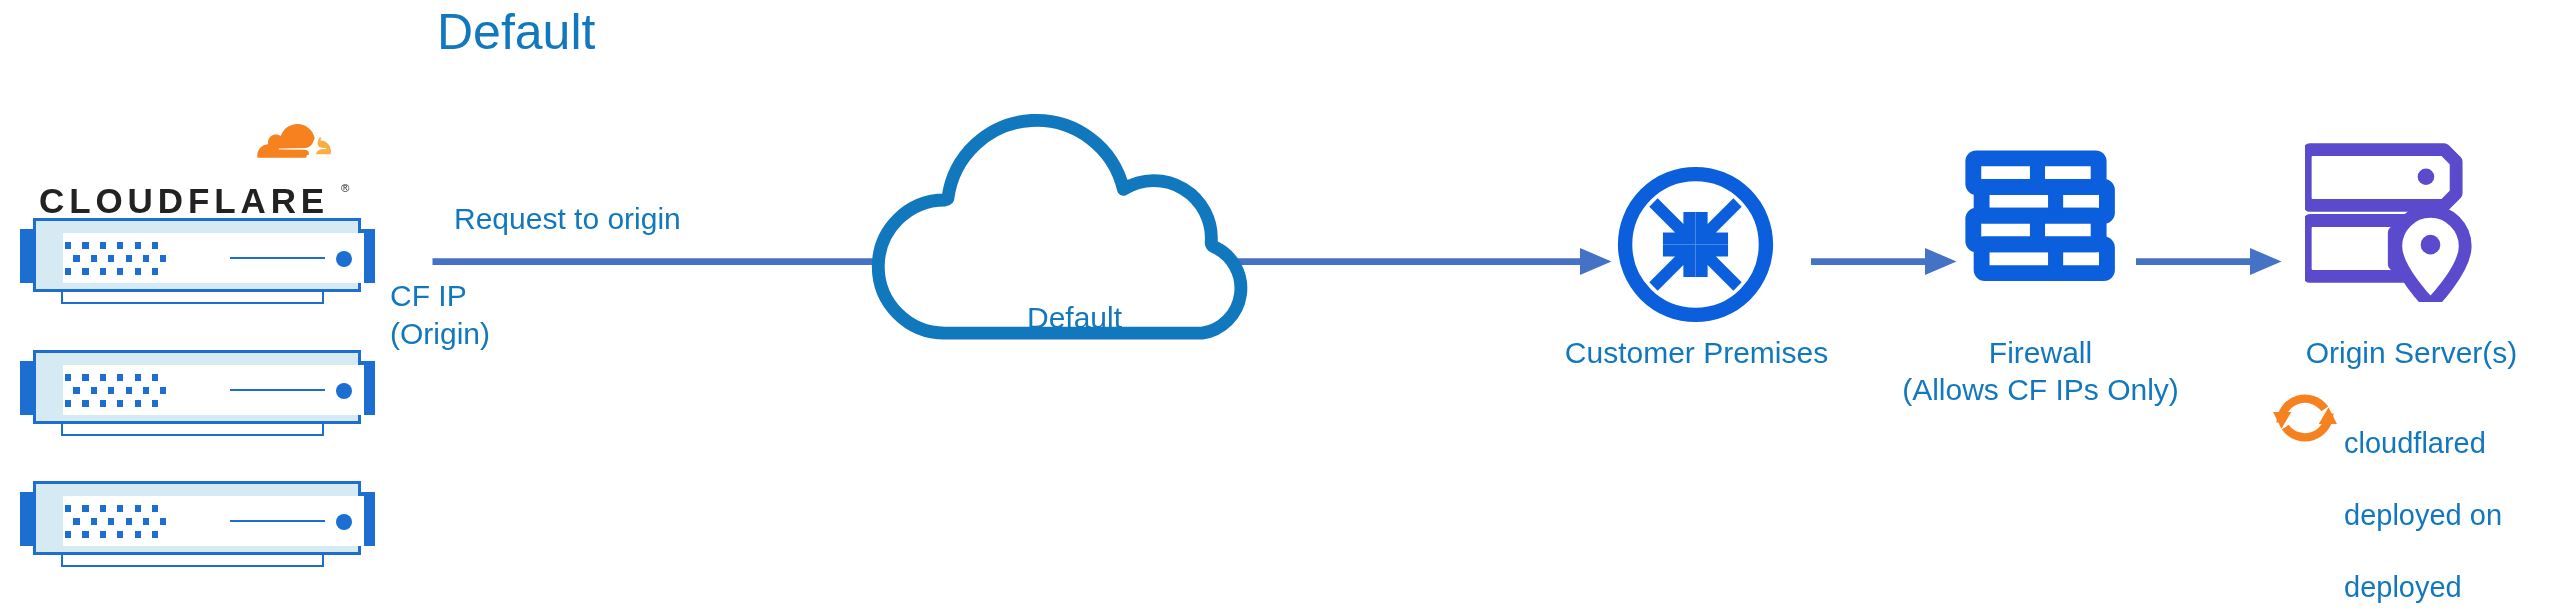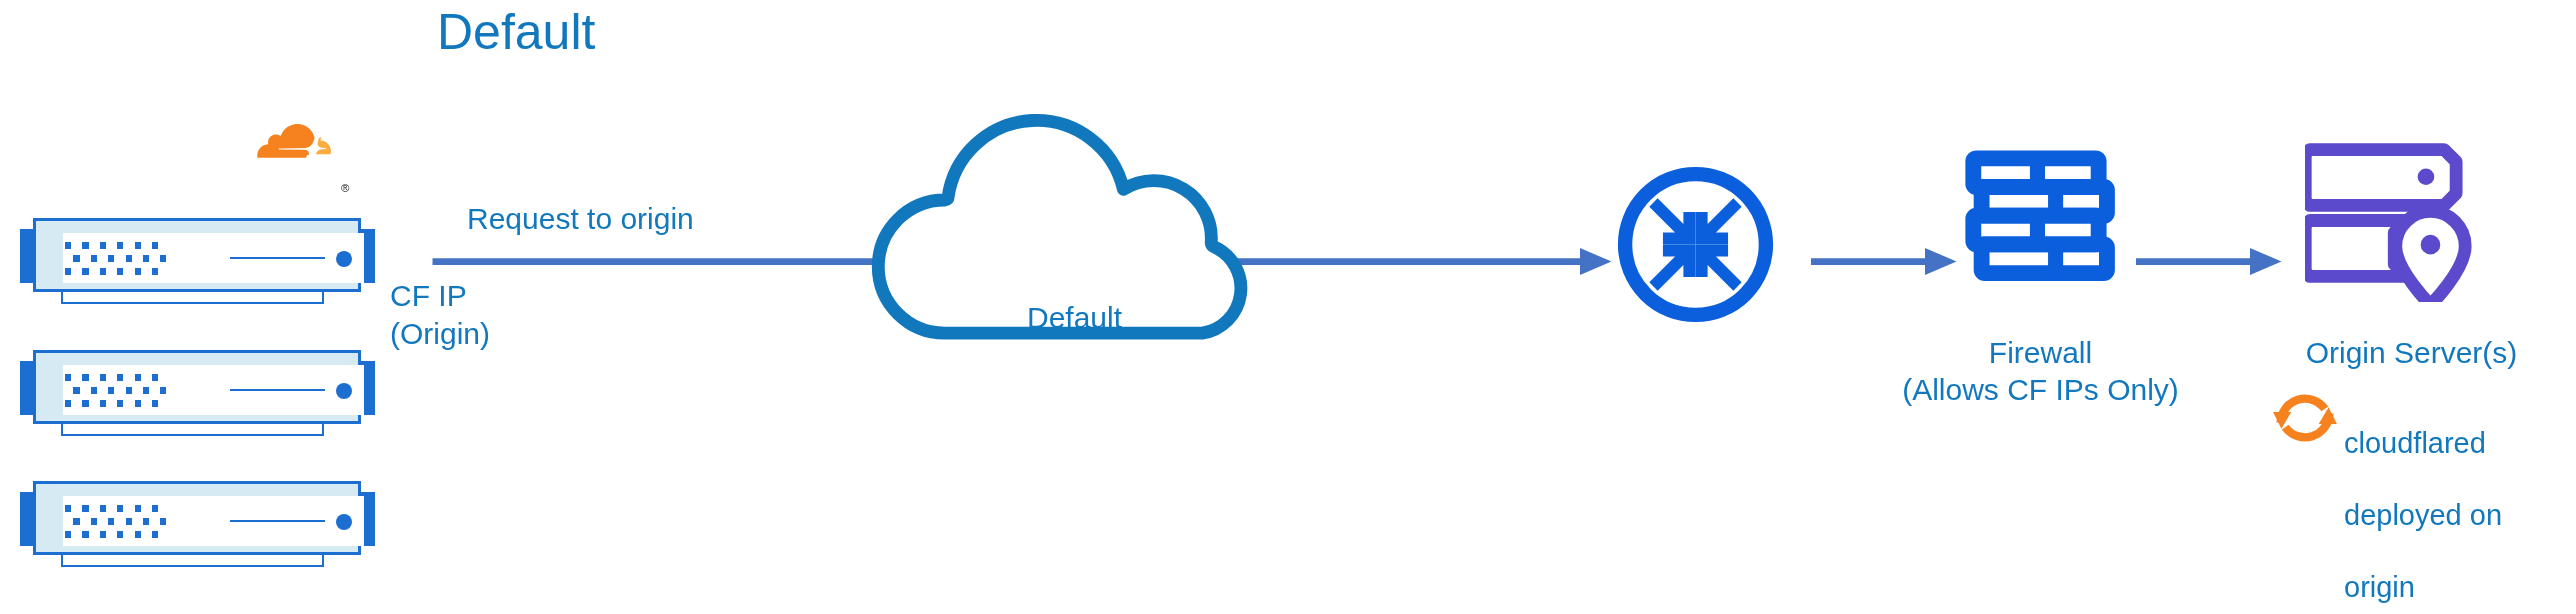--- a/index.html
+++ b/index.html
@@ -136,20 +136,21 @@
 
 <div id="canvas">
 
   <div class="abs" id="title">Default</div>
 
   <div class="abs" id="cf-logo">
     <svg width="197" height="70" viewBox="0 0 260 92" style="position:absolute;left:114px;top:-6px;">
       <path fill="#FBAD41" d="M222.3 38.8c-1 0-2 .1-2.9.3-.2 0-.4.2-.4.4l-1.4 5c-.6 2.2-.4 4.2.7 5.6 1 1.3 2.6 2.1 4.6 2.2l5.2.3c.2 0 .3.1.4.2.1.1.1.3.1.5-.1.3-.4.5-.7.6l-5.4.3c-2.9.1-6.1 2.5-7.2 5.4l-.4 1c-.1.2 0 .4.3.4h18.6c.3 0 .5-.2.6-.4.3-1.2.5-2.4.5-3.7 0-7.7-6.3-14.1-14-14.1z"></path>
       <path fill="#F6821F" d="M205.4 61.8c.6-1.9.3-3.6-.6-4.9-.9-1.2-2.3-1.9-4.1-2l-34.2-.4c-.2 0-.4-.1-.5-.3-.1-.1-.1-.3-.1-.5.1-.3.4-.6.7-.6l34.5-.4c4.1-.2 8.5-3.5 10.1-7.6l2-5.2c.1-.2.1-.5.1-.7-2.3-10.4-11.6-18.2-22.7-18.2-10.2 0-18.9 6.6-22 15.8-2-1.5-4.6-2.3-7.4-2-4.9.5-8.9 4.5-9.4 9.4-.1 1.3 0 2.5.3 3.6-8 .2-14.5 6.8-14.5 14.9 0 .7.1 1.5.2 2.2 0 .3.3.6.6.6h63.1c.4 0 .7-.3.8-.6l.7-2.4.4-.7z"></path>
     </svg>
+    <div id="cf-wordmark">CLOUDFLARE</div>
     <div id="cf-reg">®</div>
   </div>
 
   <div class="abs device" style="left:19.7px; top:218px;">
     <div class="dev-tab left"></div>
     <div class="dev-tab right"></div>
     <div class="dev-outer">
       <div class="dev-inner"></div>
     </div>
     <div class="dev-dots">
@@ -237,21 +238,21 @@
     <div class="dev-line"></div>
     <div class="dev-circle"></div>
     <div class="dev-base"></div>
   </div>
 
   <svg class="abs" style="left:424px; top:242px;" width="1196" height="39" viewBox="0 0 1580 52">
     <line x1="4" y1="26" x2="1538" y2="26" stroke="#4472C4" stroke-width="9"></line>
     <polygon points="1534,8 1576,26 1534,44" fill="#4472C4"></polygon>
   </svg>
 
-  <div class="abs arrow-label" style="left:467px; top:202px;">Request to origin</div>
+  <div class="abs arrow-label" style="left:454px; top:202px;">Request to origin</div>
 
   <div class="abs node-label" style="left:390px; top:278px; text-align:left;">CF IP</div>
   <div class="abs node-label" style="left:390px; top:316px; text-align:left;">(Origin)</div>
 
   <svg class="abs" style="left:848px; top:106px;" width="454" height="250" viewBox="0 0 600 330">
     <path d="M128 300
              a88 88 0 0 1 0 -176
              a6 6 0 0 0 4 -2
              a118 118 0 0 1 232 -12
              a76 76 0 0 1 116 70
@@ -264,20 +265,21 @@
   <svg class="abs" style="left:1616px; top:165px;" width="159" height="159" viewBox="0 0 210 210">
     <circle cx="105" cy="105" r="93" fill="none" stroke="#0B5FDD" stroke-width="19"></circle>
 
     <g fill="#0B5FDD">
       <polygon points="55,44 44,55 78,89 62,89 62,105 105,105 105,62 89,62 89,78"></polygon>
       <polygon points="155,44 166,55 132,89 148,89 148,105 105,105 105,62 121,62 121,78"></polygon>
       <polygon points="55,166 44,155 78,121 62,121 62,105 105,105 105,148 89,148 89,132"></polygon>
       <polygon points="155,166 166,155 132,121 148,121 148,105 105,105 105,148 121,148 121,132"></polygon>
     </g>
   </svg>
+  <div class="abs node-label" style="left:1526px; top:335px; width:341px;">Customer Premises</div>
 
   <svg class="abs" style="left:1809px; top:242px;" width="151" height="39" viewBox="0 0 200 52">
     <line x1="2" y1="26" x2="158" y2="26" stroke="#4472C4" stroke-width="9"></line>
     <polygon points="154,8 196,26 154,44" fill="#4472C4"></polygon>
   </svg>
 
   <svg class="abs" style="left:1965px; top:150px;" width="151" height="148" viewBox="0 0 200 196">
     <g fill="none" stroke="#0B5FDD" stroke-width="21" stroke-linejoin="round">
       <rect x="11" y="11" width="166" height="38" rx="4"></rect>
       <rect x="44" y="49" width="166" height="38" rx="4" transform="translate(-22,0)"></rect>
@@ -315,17 +317,17 @@
     <g fill="none" stroke="#F6821F" stroke-width="11" stroke-linecap="butt">
       <path d="M14 52 a32 32 0 0 1 58 -18"></path>
       <path d="M78 40 a32 32 0 0 1 -58 18"></path>
     </g>
     <polygon points="4,38 28,38 15,60" fill="#F6821F"></polygon>
     <polygon points="88,54 64,54 77,32" fill="#F6821F"></polygon>
   </svg>
   <div class="abs" id="cfd-note">
     <div>cloudflared</div>
     <div>deployed on</div>
-    <div>origin</div>
+    <div>deployed</div>
   </div>
 
 </div>
 
 
 </body></html>

